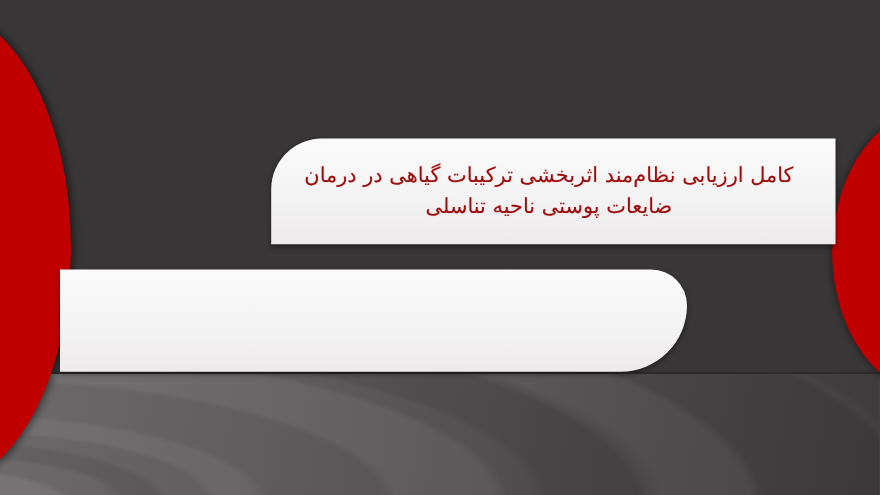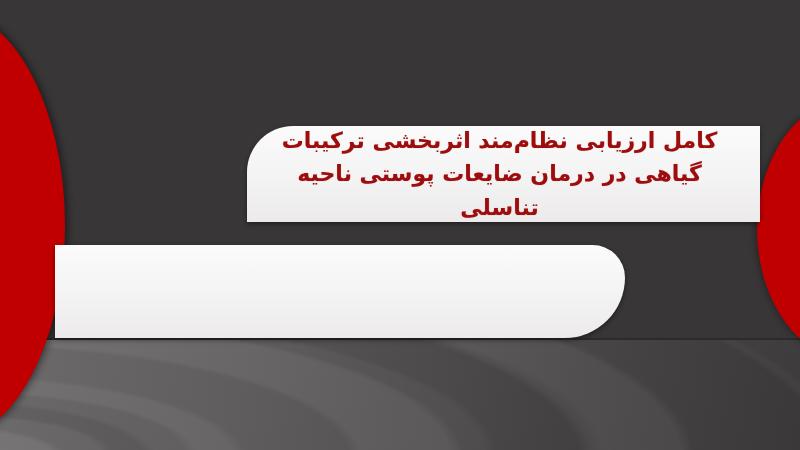--- a/index.html
+++ b/index.html
@@ -94,22 +94,22 @@
     border-top-right-radius: 42px;
     border-bottom-right-radius: 78px;
   }
 
   
   .title-text {
     direction: rtl;
     text-align: center;
     color: #9e0d0d;
     font-family: "DejaVu Sans", sans-serif;
-    font-weight: bold;
-    font-size: 22px;
+    font-weight: normal;
+    font-size: 19px;
     line-height: 1.52;
     padding: 0 30px 0 22px;
     letter-spacing: 0px;
     white-space: pre-line;
     text-shadow: 0 0 1px rgba(158,13,13,0.35);
   }
   .subtitle-text {
     direction: rtl;
     text-align: center;
     color: #9e0d0d;

